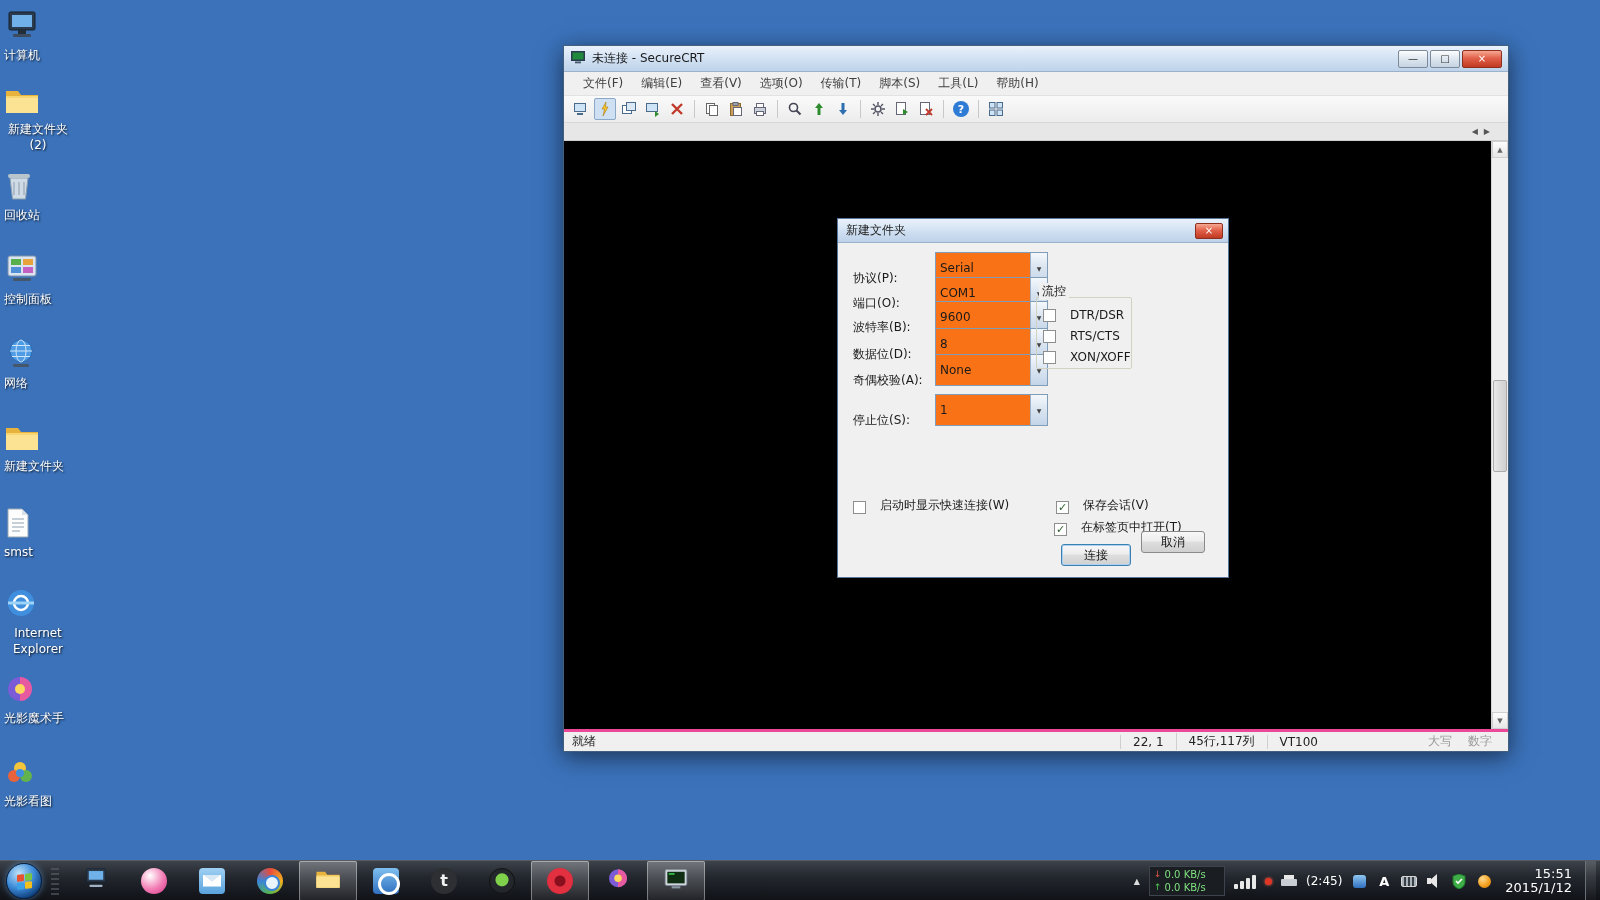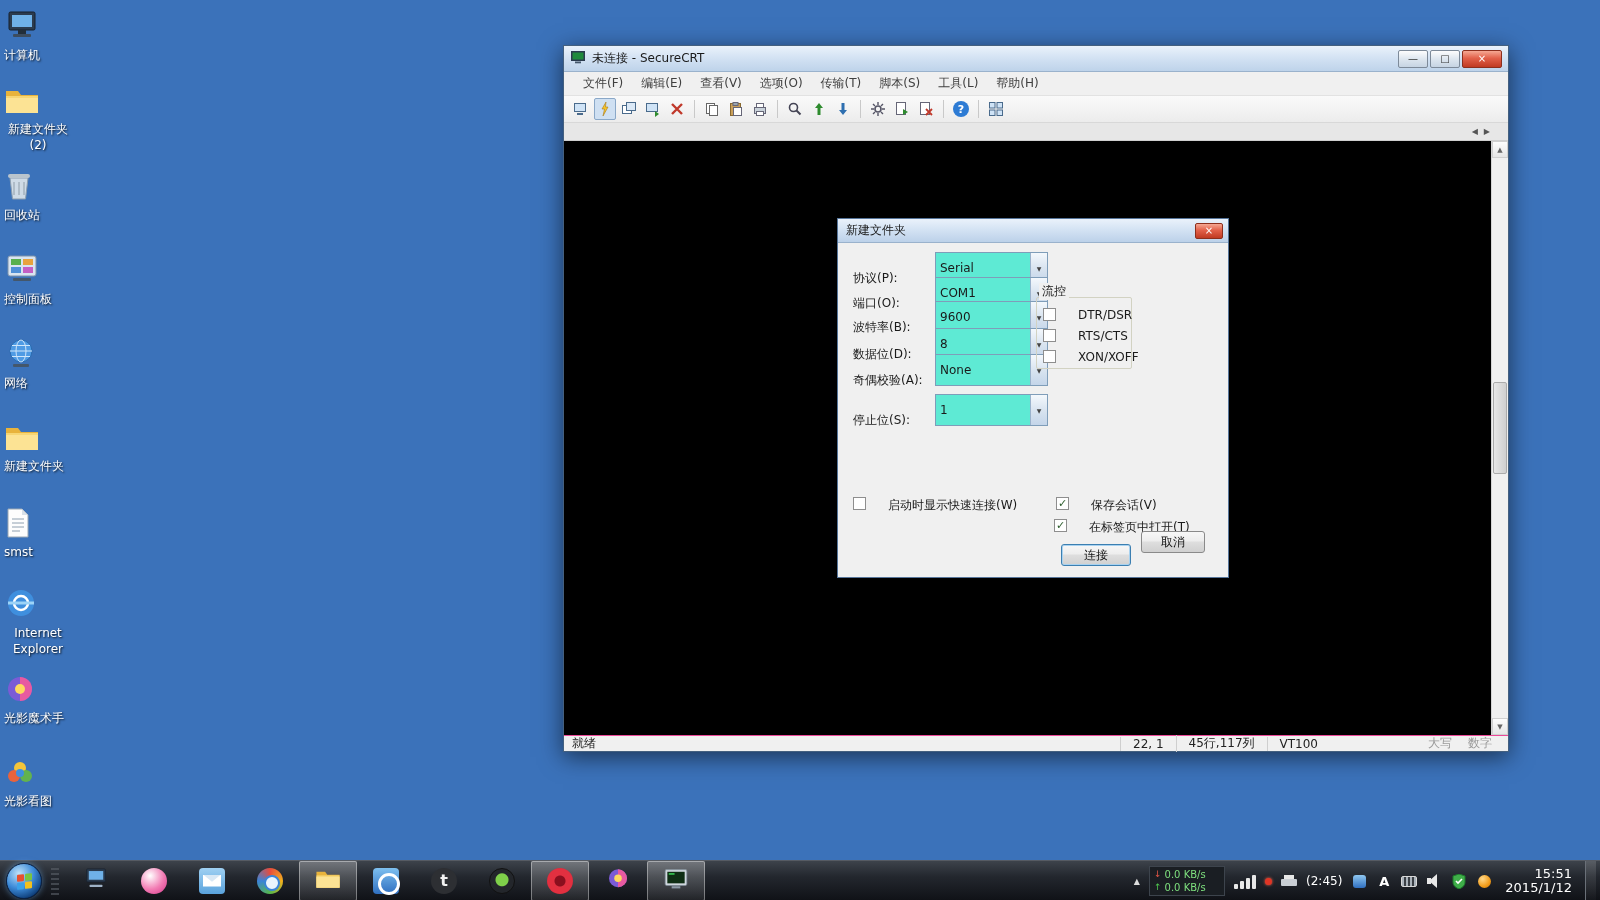--- a/index.html
+++ b/index.html
@@ -39,48 +39,48 @@
 
   .term-wrap { flex:1; display:flex; min-height:0; }
   .term-area { flex:1; background:#000; cursor:text; }
   .vscroll { width:17px; background:#f0f0f0; border-left:1px solid #d5d5d5; display:flex; flex-direction:column; align-items:stretch; }
   .sb-btn { height:17px; display:flex; align-items:center; justify-content:center; font-size:7px; color:#666;
     background:linear-gradient(#fdfdfd,#e6e6e6); border:1px solid #d0d0d0; cursor:pointer; }
   .sb-track { flex:1; position:relative; }
   .sb-thumb { position:absolute; left:1px; right:1px; top:40%; height:92px; border-radius:2px;
     background:linear-gradient(90deg,#e8e8e8,#cfcfcf); border:1px solid #ababab; cursor:grab; }
 
-  .statusbar { height:16px; background:#f0f0f0; border-top:1px solid #ec4899; display:flex; align-items:center; font-size:12px; color:#222; padding:0 8px; }
+  .statusbar { height:22px; background:#f0f0f0; border-top:3px solid #ec4899; display:flex; align-items:center; font-size:12px; color:#222; padding:0 8px; }
   .st-ready { flex:1; }
   .st-seg { border-left:1px solid #cfcfcf; padding:0 12px; white-space:nowrap; }
   .st-gray { color:#9a9a9a; border-left:none; padding:0 8px; }
   .st-spacer { width:90px; }
 
   
   .dialog { position:absolute; left:837px; top:218px; width:392px; height:360px; background:#f0f0f0;
     border:1px solid #56759a; box-shadow:4px 7px 18px rgba(0,0,0,.6); z-index:5; }
   .dlg-title { height:24px; background:linear-gradient(#eaf2fb,#d3e2f3 48%,#bcd1e9); border-bottom:1px solid #9ab2cc;
     display:flex; align-items:center; justify-content:space-between; padding:0 5px 0 8px; }
   .dlg-title-text { font-size:12px; color:#1a1a1a; }
   .dlg-close { width:28px; height:16px; border:1px solid #8c2f1d; border-radius:2px; color:#fff; font-size:10px;
     background:linear-gradient(#f5a893,#e2614a 45%,#c03a22); display:flex; align-items:center; justify-content:center; cursor:pointer; }
   .dlg-body { position:relative; height:334px; font-size:12px; color:#1a1a1a; }
 
   .frow { position:absolute; left:15px; height:20px; display:flex; align-items:center; }
   .frow .flabel { width:82px;margin-top:20px; }
-  .select { width:113px; height:32px; background:#5eead4; border:1px solid #7f9db9; display:flex; align-items:center; cursor:pointer; }
+  .select { width:113px; height:32px; background:#f97316; border:1px solid #7f9db9; display:flex; align-items:center; cursor:pointer; }
   .sel-val { flex:1; padding:0 4px; overflow:hidden; white-space:nowrap; }
   .sel-btn { width:17px; height:100%; border-left:1px solid #9ab2cc; background:linear-gradient(#f4f8fc,#d9e4f0 50%,#c4d5e9);
     display:flex; align-items:center; justify-content:center; font-size:6px; color:#444; }
 
   .group { position:absolute; left:198px; top:54px; width:96px; height:72px; border:1px solid #d2d2c2; border-radius:2px; }
   .group-legend { position:absolute; top:-15px; left:2px; background:#f0f0f0; padding:0 3px; }
   .group .cb { position:absolute; left:6px; }
 
-  .cb { display:flex; align-items:flex-start; gap:22px; cursor:pointer; white-space:nowrap; }
+  .cb { display:flex; align-items:flex-end; gap:14px; cursor:pointer; white-space:nowrap; }
   .cb .box { width:13px; height:13px; background:#fff; border:1px solid #8e8e8e; display:flex; align-items:center; justify-content:center; }
   .cb .mark { display:none; font-size:11px; font-weight:bold; color:#2c5e2c; line-height:1; }
   .cb.checked .mark { display:block; }
 
   .btn { position:absolute; height:22px; border:1px solid #8a8a8a; border-radius:3px; font-size:12px; color:#111;
     background:linear-gradient(#f7f7f7,#ededed 45%,#dedede 50%,#d0d0d0); display:flex; align-items:center; justify-content:center; cursor:pointer; }
   .btn.default { border-color:#3c7fb1; box-shadow:0 0 0 1px #a8d2f0 inset; }
 
   
   .taskbar { position:absolute; left:0; bottom:0; width:1600px; height:40px; z-index:10;

